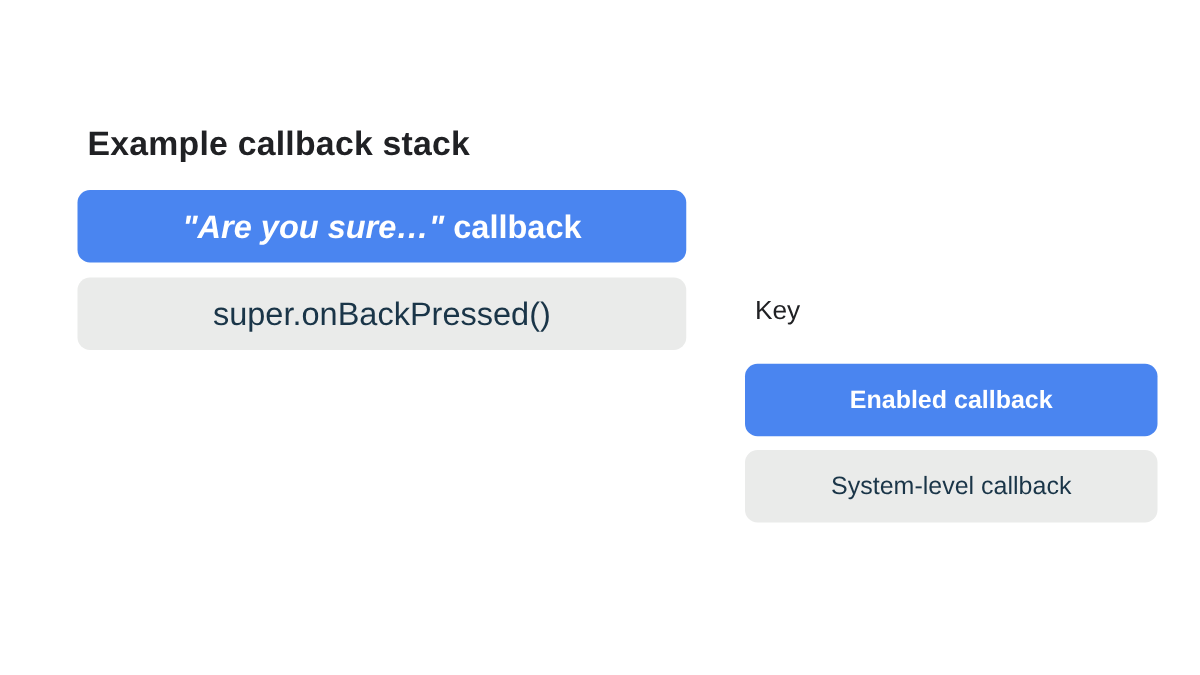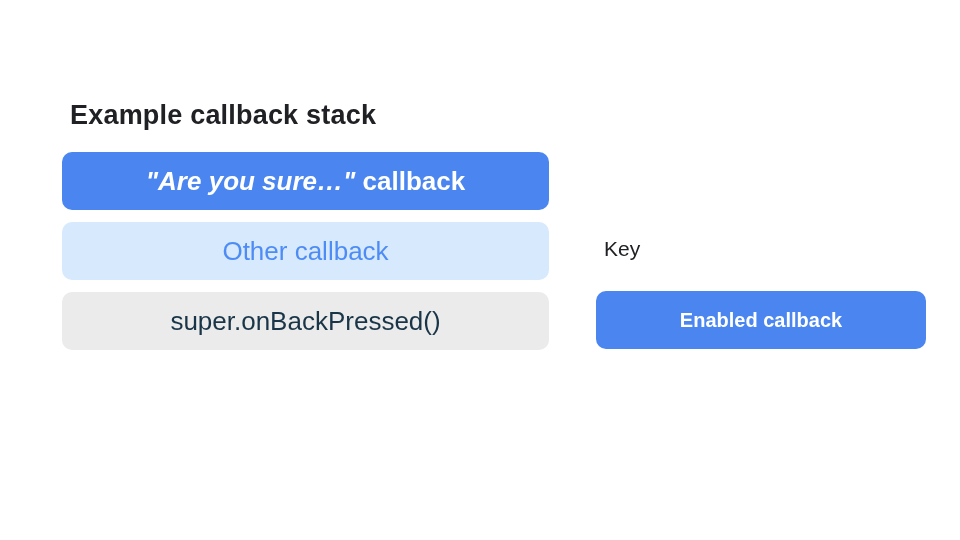--- a/index.html
+++ b/index.html
@@ -93,29 +93,29 @@
 <body>
 
 <div class="canvas">
 
   <div class="diagram-title">Example callback stack</div>
 
   <div class="stack">
     <div class="bar enabled">
       <span><span class="quote">"Are you sure…"</span><span> callback</span></span>
     </div>
-    <div class="bar disabled">
-      <span>Other callback</span>
-    </div>
     <div class="bar system">
       <span>super.onBackPressed()</span>
     </div>
   </div>
 
   <div class="key-label">Key</div>
 
   <div class="key">
     <div class="bar enabled">
       <span>Enabled callback</span>
     </div>
+    <div class="bar system">
+      <span>System-level callback</span>
+    </div>
   </div>
 
 </div>
 
 </body></html>

